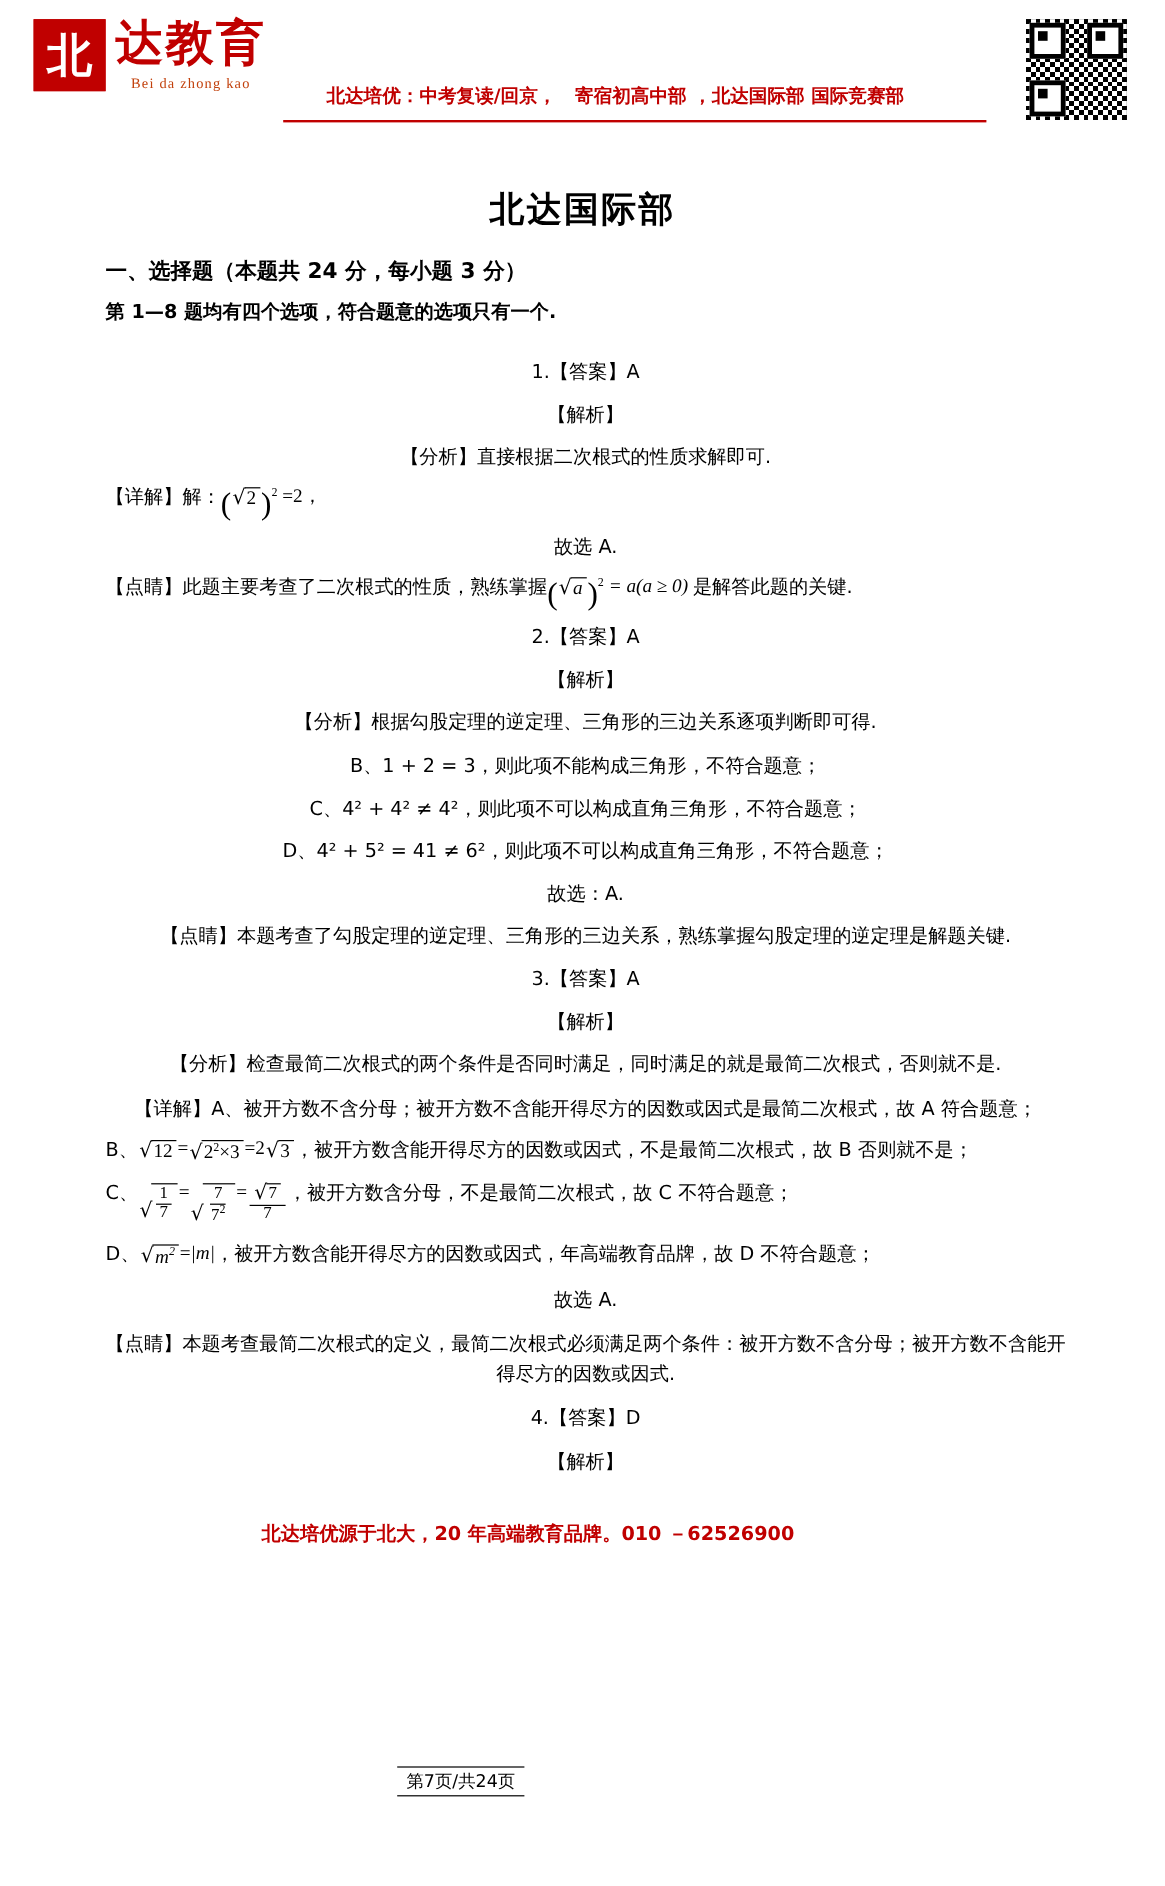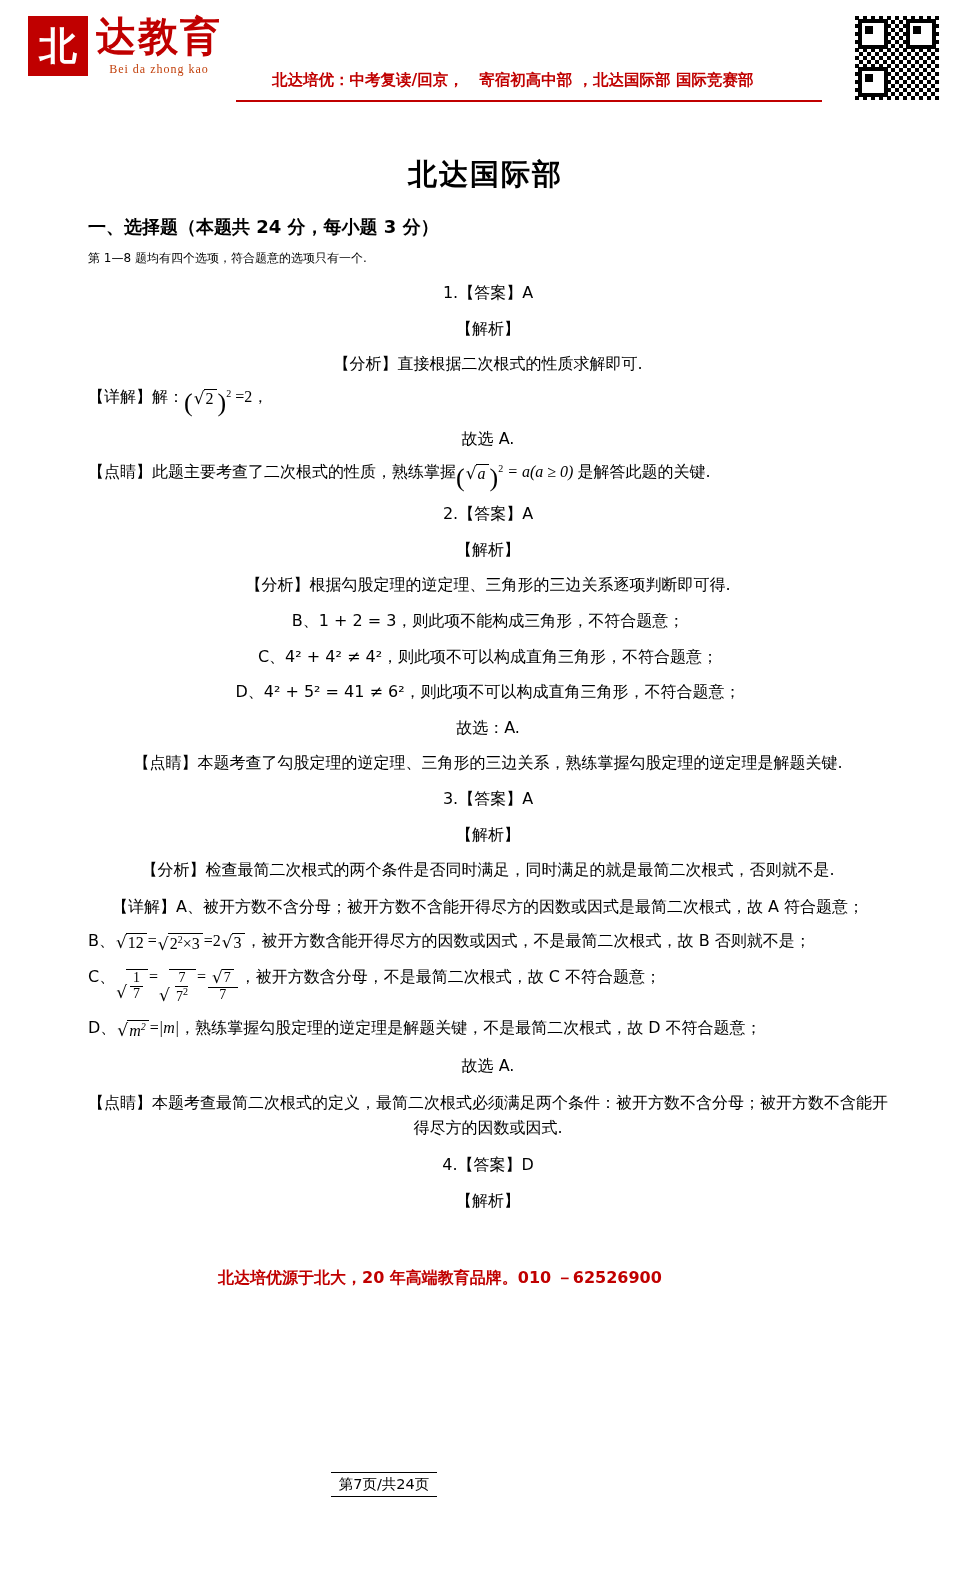--- a/index.html
+++ b/index.html
@@ -139,23 +139,23 @@
     line-height: 1.0;
   }
   .sec-head {
     font-family: "DejaVu Sans", sans-serif;
     font-weight: bold;
     font-size: 18px;
     margin-bottom: 16px;
   }
   .sub-head {
     font-family: "DejaVu Sans", sans-serif;
-    font-weight: normal;
-    font-size: 12px;
-    margin-bottom: 18px;
+    font-weight: bold;
+    font-size: 16px;
+    margin-bottom: 31px;
   }
   .p {
     font-family: "DejaVu Sans", sans-serif;
     font-size: 16px;
     margin-bottom: 14px;
     line-height: 1.35;
     white-space: normal;
     text-align: center;
   }
   .wrap2 {
@@ -383,21 +383,21 @@
     </div>
 
     <div class="mathrow">
       <span>D、</span>
       <span class="sqrt">
         <span class="radical">√</span>
           <span class="rad-body mi">m<sup class="exp">2</sup></span>
       </span>
       <span class="mn">=</span>
       <span class="mi">|m|</span>
-      <span>，熟练掌握勾股定理的逆定理是解题关键，不是最简二次根式，故 D 不符合题意；</span>
+      <span>，被开方数含能开得尽方的因数或因式，年高端教育品牌，故 D 不符合题意；</span>
     </div>
 
     <div class="p">故选 A.</div>
     <div class="p wrap2">【点睛】本题考查最简二次根式的定义，最简二次根式必须满足两个条件：被开方数不含分母；被开方数不含能开得尽方的因数或因式.</div>
 
     <div class="p">4.【答案】D</div>
     <div class="p">【解析】</div>
 
   </div>
 

